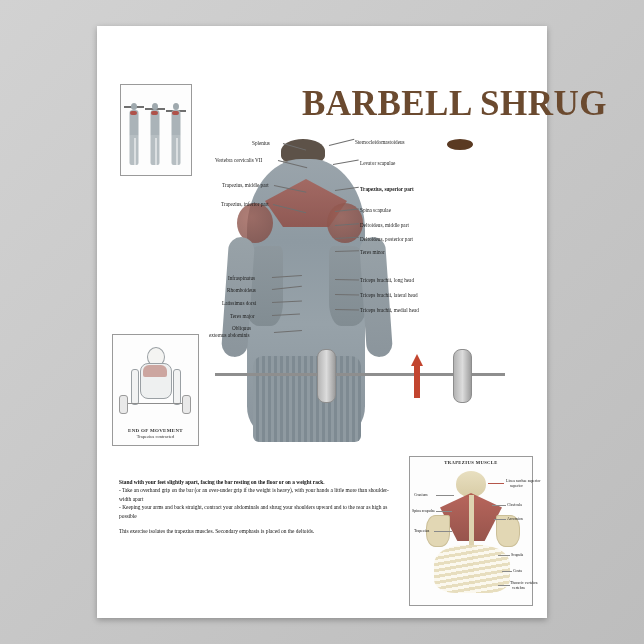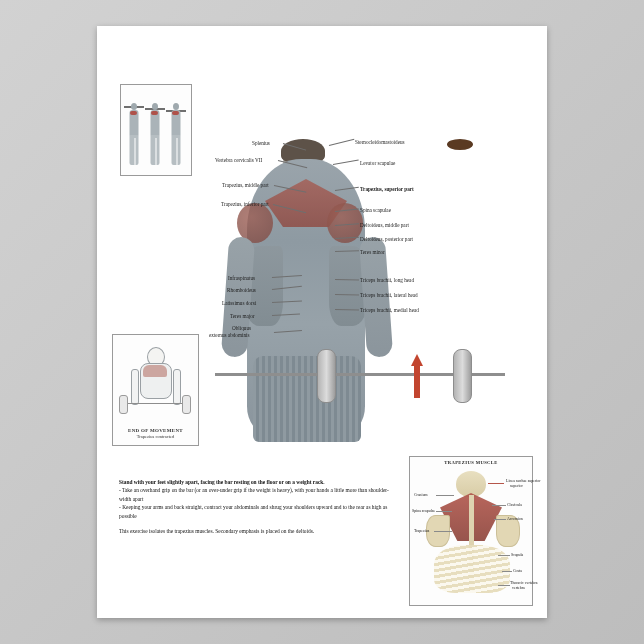--- a/index.html
+++ b/index.html
@@ -182,20 +182,21 @@
   .tleader{position:absolute;height:1px;background:#8a8a8a;}
   .trLeader{position:absolute;height:1px;background:#b5564a;}
 </style>
 </head>
 <body>
 
 <div id="backdrop"></div>
 
 <div id="poster">
 
+  <div id="title">BARBELL SHRUG</div>
 
   <div id="fig-top">
     <div class="mini-person" style="left:5px;">
       <div class="mp-bar" style="top:11px;"></div>
       <div class="mp-head"></div>
         <div class="mp-torso"></div>
         <div class="mp-legs"></div>
       <div class="mp-red" style="left:4px;top:16px;"></div>
     </div>
     <div class="mini-person" style="left:26px;">

